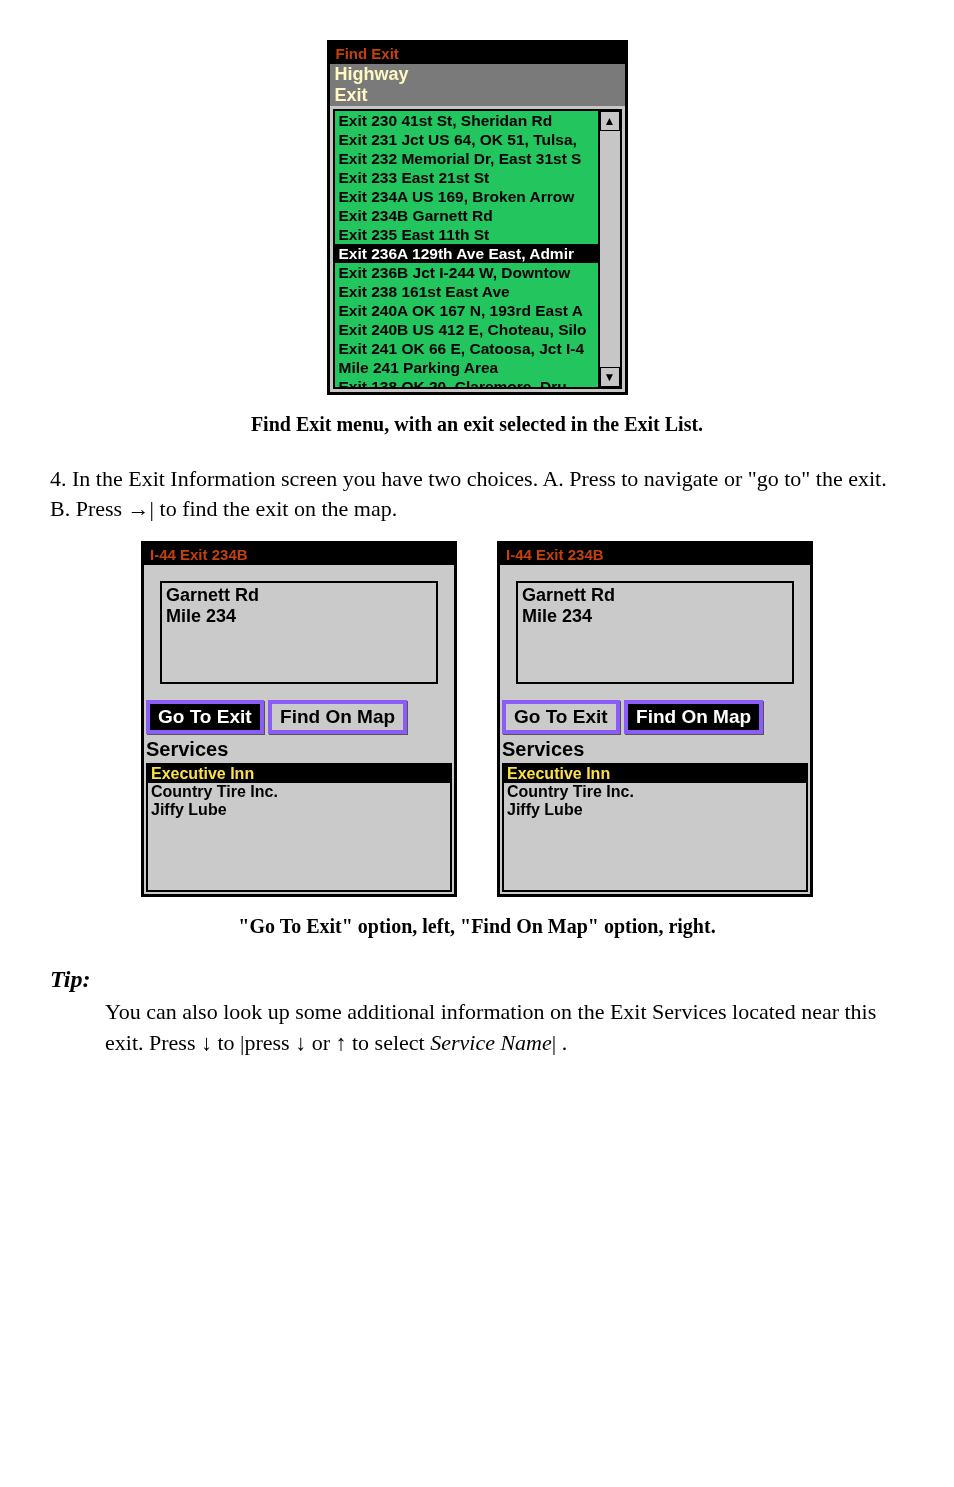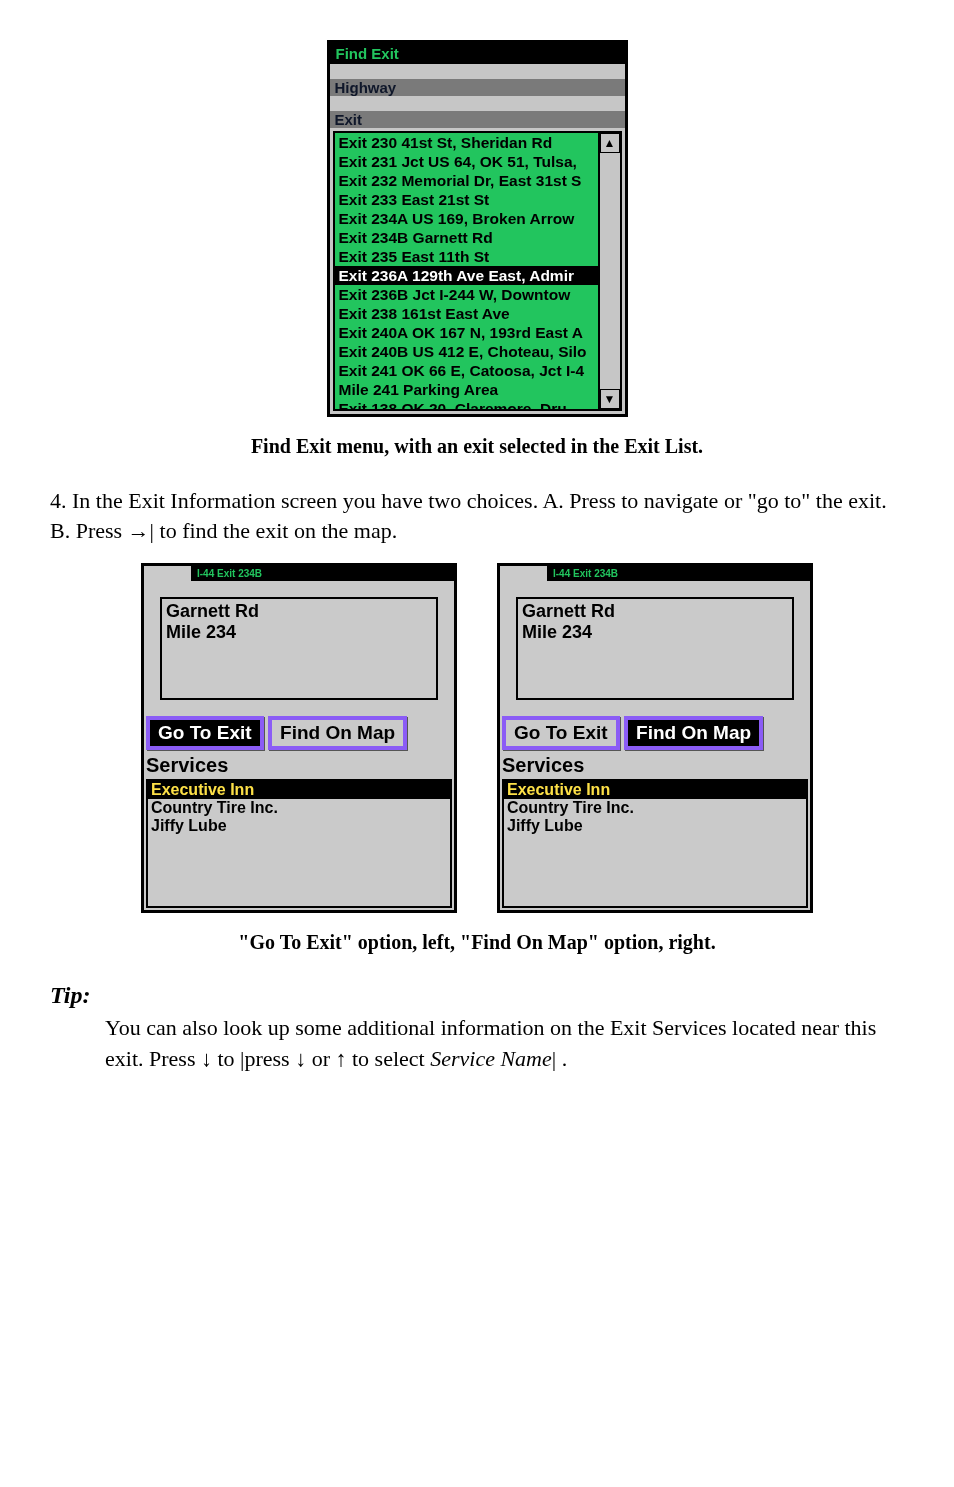--- a/index.html
+++ b/index.html
@@ -17,30 +17,30 @@
     border: 3px solid #000;
     background: #c6c6c6;
     width: 295px;
     text-align: left;
     font-family: Arial, Helvetica, sans-serif;
     font-weight: bold;
     font-size: 16px;
     color:#000;
   }
   .titlebar {
-    background:#000; color:#22c55e;
+    background:#000; color:#c2410c;
     padding:2px 6px;
     font-family: Arial, Helvetica, sans-serif;
     font-weight:bold; font-size:15px;
   }
   .section-head {
-    background:#7a7a7a; color:#0f172a;
+    background:#7a7a7a; color:#fef9c3;
     padding:0 5px;
     font-family: Arial, Helvetica, sans-serif;
-    font-weight:bold; font-size:15px;margin-top:15px;
+    font-weight:bold; font-size:18px;
   }
   .highway-input {
     border:2px solid #000; background:#fff;
     margin:3px; padding:2px 4px;
     font-family: Arial, Helvetica, sans-serif;
     font-weight:bold; font-size:18px;
   }
   .exit-list {
     border:2px solid #000; background:#22c55e;
     margin:3px; position:relative;
@@ -77,21 +77,21 @@
   }
 
   .pair { text-align:center; }
   .panel {
     display:inline-block; vertical-align:top;
     border:3px solid #000; background:#cacaca;
     width:310px; margin:0 18px;
     font-family: Arial, Helvetica, sans-serif;
     font-weight:bold; text-align:left;
   }
-  .panel .titlebar{ font-size:10px;margin-left:47px; }
+  .panel .titlebar{ font-size:15px; }
   .infobox {
     border:2px solid #000; margin:16px; background:#cacaca;
     height:95px; padding:2px 4px; font-size:18px;
   }
   .btnrow { margin:4px 2px; }
   .btn {
     display:inline-block; border:4px solid #8b5cf6; background:#cacaca;
     padding:2px 8px; font-size:19px;
     box-shadow:1px 1px 0 #555;
   }

